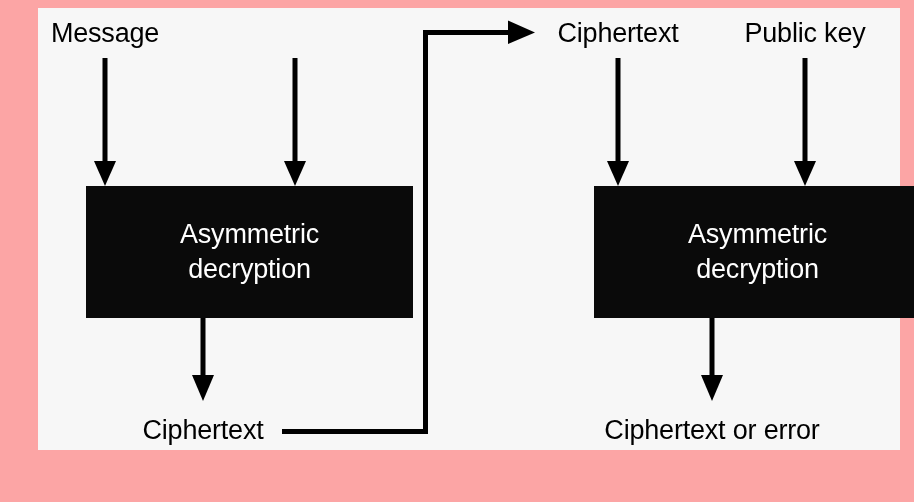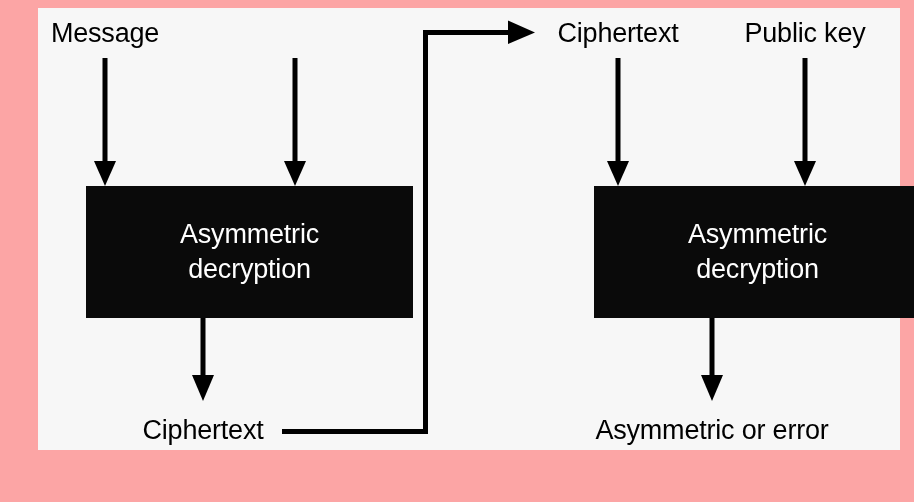--- a/index.html
+++ b/index.html
@@ -116,21 +116,21 @@
 
   <div class="label" style="left:105px; top:20px;">Message</div>
 
 
   <div class="label" style="left:203px; top:417px;">Ciphertext</div>
 
   <div class="label" style="left:618px; top:20px;">Ciphertext</div>
 
   <div class="label" style="left:805px; top:20px;">Public key</div>
 
-  <div class="label" style="left:712px; top:417px;">Asymmetric or error</div>
+  <div class="label" style="left:712px; top:417px;">Ciphertext or error</div>
 
   <div class="proc-box" style="left:40px; top:186px; width:327px; height:132px;">
     <div class="proc-line">Asymmetric</div>
     <div class="proc-line">decryption</div>
   </div>
 
   <div class="proc-box" style="left:548px; top:186px; width:327px; height:132px;">
     <div class="proc-line">Asymmetric</div>
     <div class="proc-line">decryption</div>
   </div>

